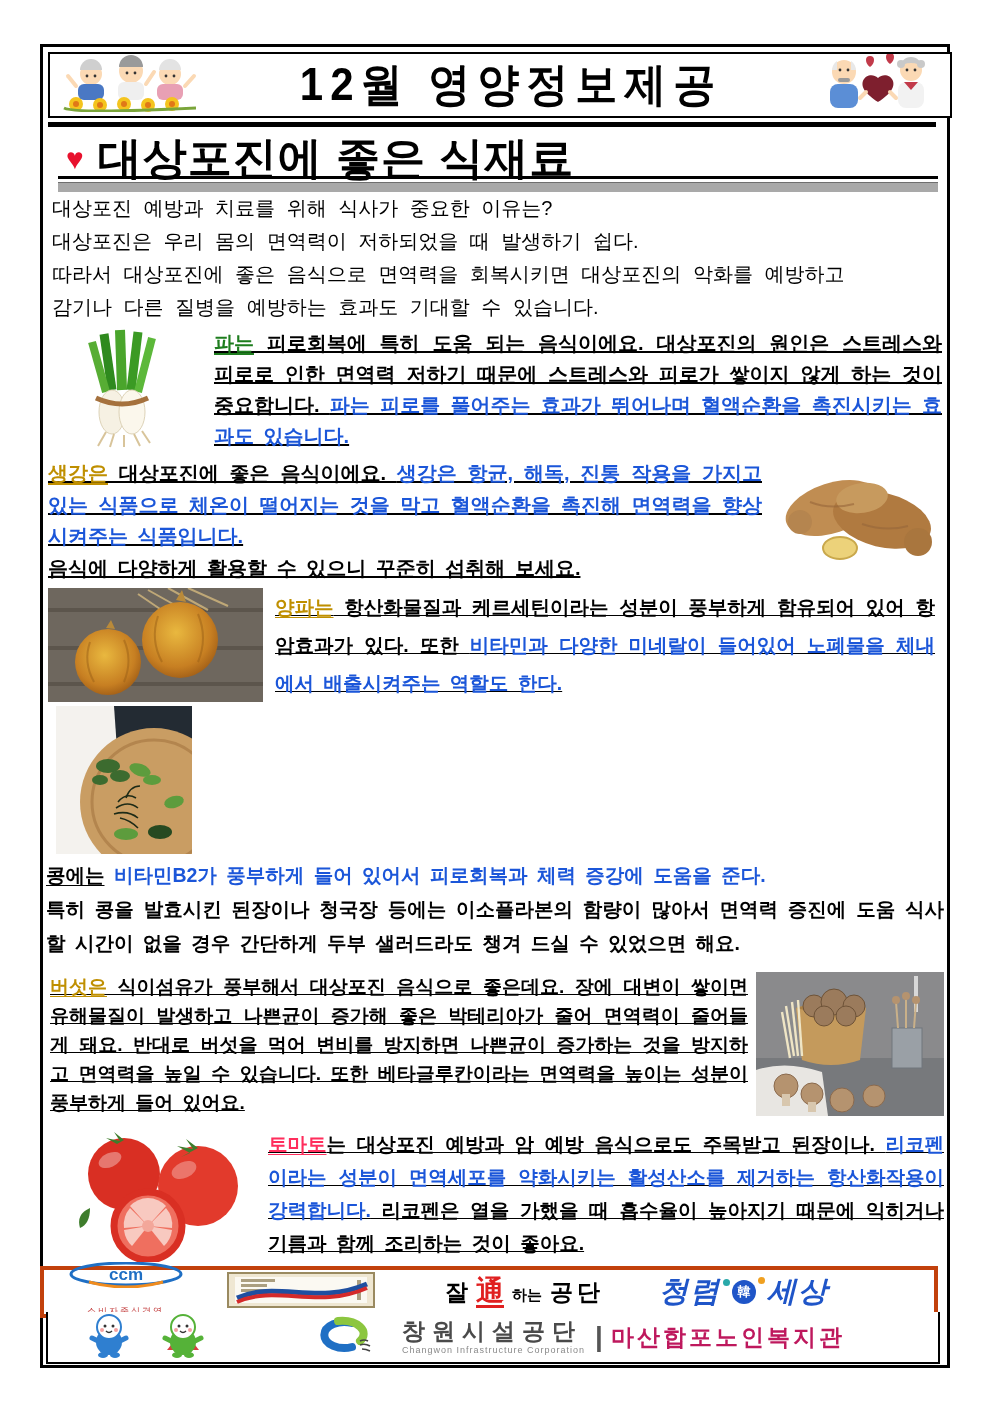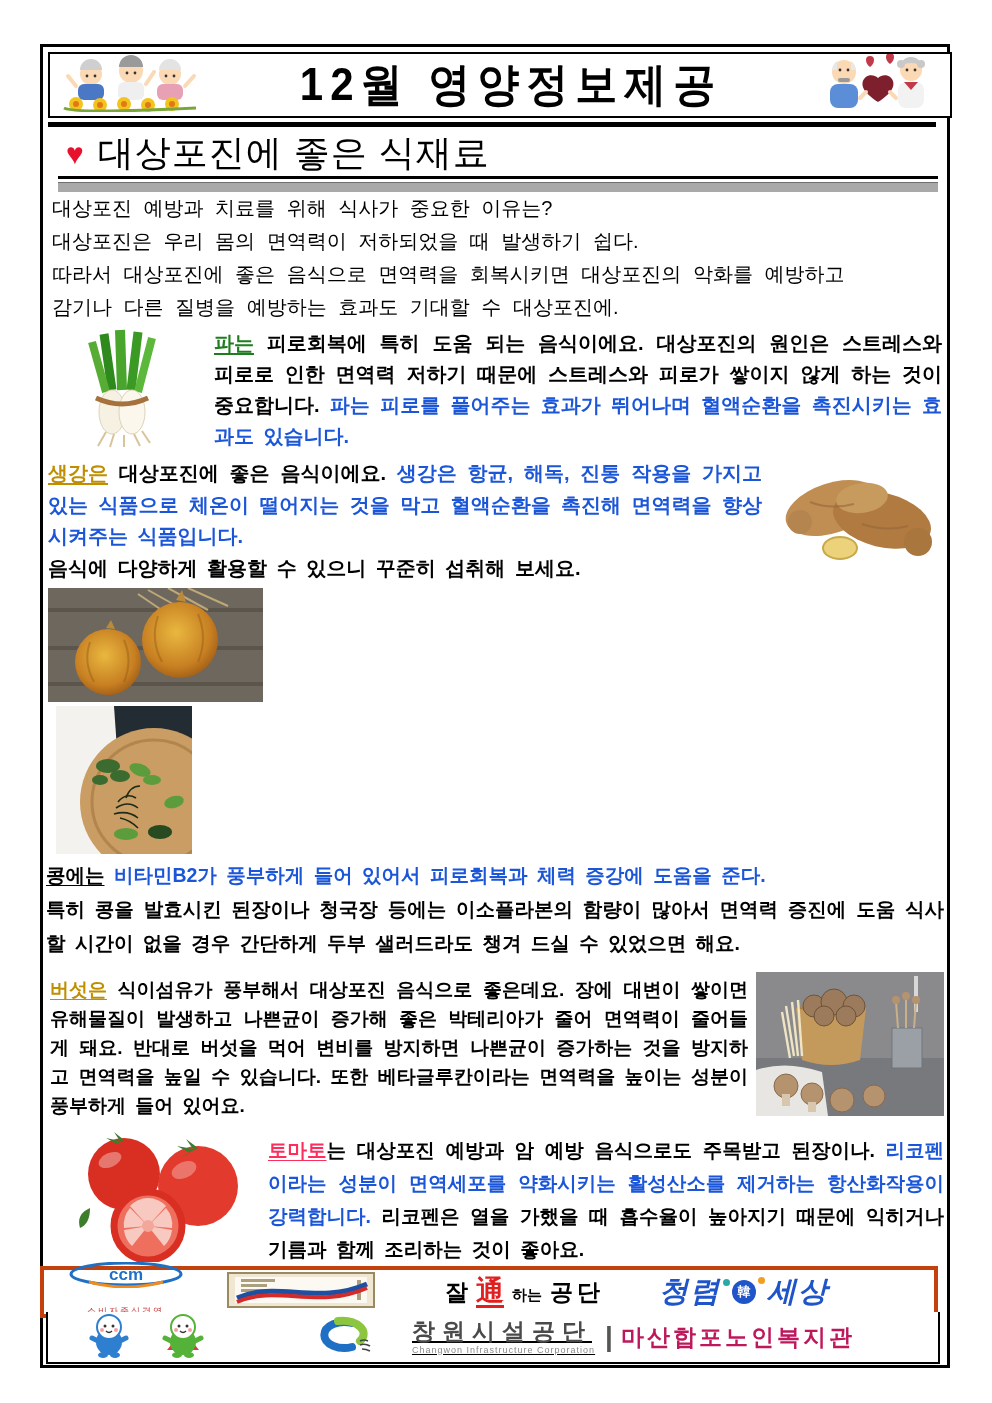--- a/index.html
+++ b/index.html
@@ -5,50 +5,50 @@
   html,body{margin:0;padding:0;background:#ffffff;}
   body{font-family:"Liberation Sans","DejaVu Sans",sans-serif;}
   .page{position:relative;width:992px;height:1403px;background:#fff;overflow:hidden;color:#000;}
   .abs{position:absolute;}
   .frame{left:40px;top:44px;width:904px;height:1318px;border:3px solid #000;}
   .headerbox{left:48px;top:52px;width:884px;height:62px;border:2px solid #000;display:flex;align-items:center;padding:0 8px;background:#fff;}
   .htitle{flex:1;text-align:center;font-size:42px;font-weight:900;letter-spacing:7px;transform:scaleY(1.08);white-space:nowrap;}
   .hdiv{left:48px;top:122px;width:888px;height:5px;background:#000;}
   .titlerow{left:66px;top:129px;display:flex;align-items:center;gap:14px;}
   .heart{color:#e8112d;font-size:30px;line-height:1;}
-  .stitle{font-size:36px;font-weight:400;letter-spacing:1px;}
+  .stitle{font-size:44px;font-weight:700;letter-spacing:1px;}
   .tunder{left:58px;top:176px;width:880px;height:3px;background:#000;}
   .graybar{left:58px;top:182px;width:880px;height:9px;background:#a9a9a9;border-top:1px solid #6f6f6f;}
   .intro{left:52px;top:192px;width:888px;font-size:20px;font-weight:normal;line-height:33px;word-spacing:6px;white-space:nowrap;}
   .txt{font-weight:bold;font-size:20px;text-align:justify;word-spacing:4px;color:#000;}
   .blue{color:#1b56d9;}
   .ut{text-decoration:underline;text-underline-offset:3px;}
   .green{color:#1e7d1e;}
   .gold{color:#bf8f00;}
   .pink{color:#ff2d5c;}
-  .row{display:flex;align-items:flex-end;}
+  .row{display:flex;align-items:flex-start;text-decoration:underline;}
   .photo{flex:none;overflow:hidden;}
   .blockline{display:block;}
   
   .fbox1{left:40px;top:1266px;width:890px;height:44px;border:4px solid #c2410c;display:flex;align-items:center;background:#fff;}
   .fbox2{left:46px;top:1312px;width:890px;height:50px;border:2px solid #000;border-top:none;display:flex;align-items:center;background:#fff;}
   .ccm{width:135px;margin-left:14px;text-align:center;line-height:1;}
   .ccm .sub{font-size:9px;color:#c23a3a;font-weight:normal;letter-spacing:2px;margin-top:16px;}
   .ccm .sub2{height:4px;width:110px;margin:2px auto 0;background:#b9b9b9;}
   .slogan1{display:flex;align-items:baseline;gap:8px;margin-left:70px;white-space:nowrap;}
   .slogan1 .jal{font-size:23px;font-weight:900;}
   .slogan1 .tong{font-size:28px;font-weight:900;color:#e02020;border-bottom:3px solid #e02020;line-height:1;}
   .slogan1 .han{font-size:15px;font-weight:900;}
   .slogan1 .gd{font-size:23px;font-weight:900;letter-spacing:4px;}
   .slogan2{display:flex;align-items:center;gap:2px;margin-left:55px;white-space:nowrap;font-style:italic;text-align:right;}
   .slogan2 .t{font-size:29px;font-weight:900;color:#1f55c8;letter-spacing:2px;}
   .slogan2 .emb{width:24px;height:24px;border-radius:50%;background:#1f55c8;color:#fff;font-size:13px;font-weight:bold;display:flex;align-items:center;justify-content:center;font-style:normal;position:relative;}
   .slogan2 .dot1{width:7px;height:7px;border-radius:50%;background:#2aa9a9;position:relative;top:-10px;}
   .slogan2 .dot2{width:7px;height:7px;border-radius:50%;background:#f0a020;position:relative;top:-12px;}
-  .orgblk{margin-left:26px;line-height:1;white-space:nowrap;text-decoration:underline;}
+  .orgblk{margin-left:16px;line-height:1;white-space:nowrap;}
   .orgblk .nm{font-size:23px;font-weight:900;color:#4a4a4a;letter-spacing:7px;}
   .orgblk .en{font-size:9px;color:#8a8a8a;margin-top:3px;letter-spacing:1px;}
   .fdiv{font-size:28px;color:#555;font-weight:bold;margin:0 8px 0 10px;}
   .dept{font-size:23px;font-weight:900;color:#be185d;letter-spacing:3px;white-space:nowrap;}
 </style>
 </head>
 <body>
 
 <div class="page">
 
@@ -124,21 +124,21 @@
     <span class="heart">♥</span>
     <span class="stitle">대상포진에 좋은 식재료</span>
   </div>
   <div class="abs tunder"></div>
   <div class="abs graybar"></div>
 
   <div class="abs intro">
     <div>대상포진 예방과 치료를 위해 식사가 중요한 이유는?</div>
     <div>대상포진은 우리 몸의 면역력이 저하되었을 때 발생하기 쉽다.</div>
     <div>따라서 대상포진에 좋은 음식으로 면역력을 회복시키면 대상포진의 악화를 예방하고</div>
-    <div>감기나 다른 질병을 예방하는 효과도 기대할 수 대상포진에.</div>
+    <div>감기나 다른 질병을 예방하는 효과도 기대할 수 있습니다.</div>
   </div>
 
   <div class="abs row" style="left:52px;top:328px;width:892px;">
     <span class="photo">
       <svg width="150" height="120" viewBox="0 0 150 120">
         <line x1="52" y1="6" x2="60" y2="62" stroke="#2f8a1e" stroke-width="9"></line>
         <line x1="68" y1="2" x2="70" y2="62" stroke="#4aa52c" stroke-width="10"></line>
         <line x1="86" y1="4" x2="79" y2="62" stroke="#3b9a24" stroke-width="9"></line>
         <line x1="100" y1="10" x2="86" y2="64" stroke="#5cb83a" stroke-width="8"></line>
         <line x1="40" y1="14" x2="54" y2="64" stroke="#57ad34" stroke-width="8"></line>
@@ -198,20 +198,23 @@
             <line x1="140" y1="0" x2="180" y2="18"></line>
         </g>
         <path d="M128 12 l6 -10 l4 12 z" fill="#b98a3a"></path>
         <circle cx="132" cy="52" r="38" fill="url(#og)"></circle>
         <path d="M110 28 q-8 24 4 46 M150 26 q10 24 0 48" stroke="#9a5f16" stroke-width="2" fill="none" opacity="0.5"></path>
         <path d="M58 40 l5 -8 l4 9 z" fill="#b98a3a"></path>
         <circle cx="60" cy="74" r="33" fill="url(#og)"></circle>
         <path d="M42 54 q-7 20 4 40 M76 52 q9 20 0 42" stroke="#9a5f16" stroke-width="2" fill="none" opacity="0.5"></path>
       </svg>
     </span>
+    <div class="txt" style="margin-left:12px;width:660px;line-height:38px;font-size:19.5px;">
+      <span class="gold ut">양파는</span><span> 항산화물질과 케르세틴이라는 성분이 풍부하게 함유되어 있어 항암효과가 있다. 또한 </span><span class="blue">비타민과 다양한 미네랄이 들어있어 노폐물을 체내에서 배출시켜주는 역할도 한다.</span>
+    </div>
   </div>
 
   <div class="abs row" style="left:48px;top:706px;width:896px;">
     <span class="photo" style="margin-left:8px;">
       <svg width="136" height="148" viewBox="0 0 136 148">
         <rect width="136" height="148" fill="#f4f2ee"></rect>
         <rect x="58" y="0" width="78" height="40" fill="#232b33" transform="rotate(-4 58 0)"></rect>
         <circle cx="98" cy="96" r="74" fill="#c99d63"></circle>
         <circle cx="98" cy="96" r="62" fill="none" stroke="#b3854e" stroke-width="3"></circle>
         <g fill="#3c6b2f">

